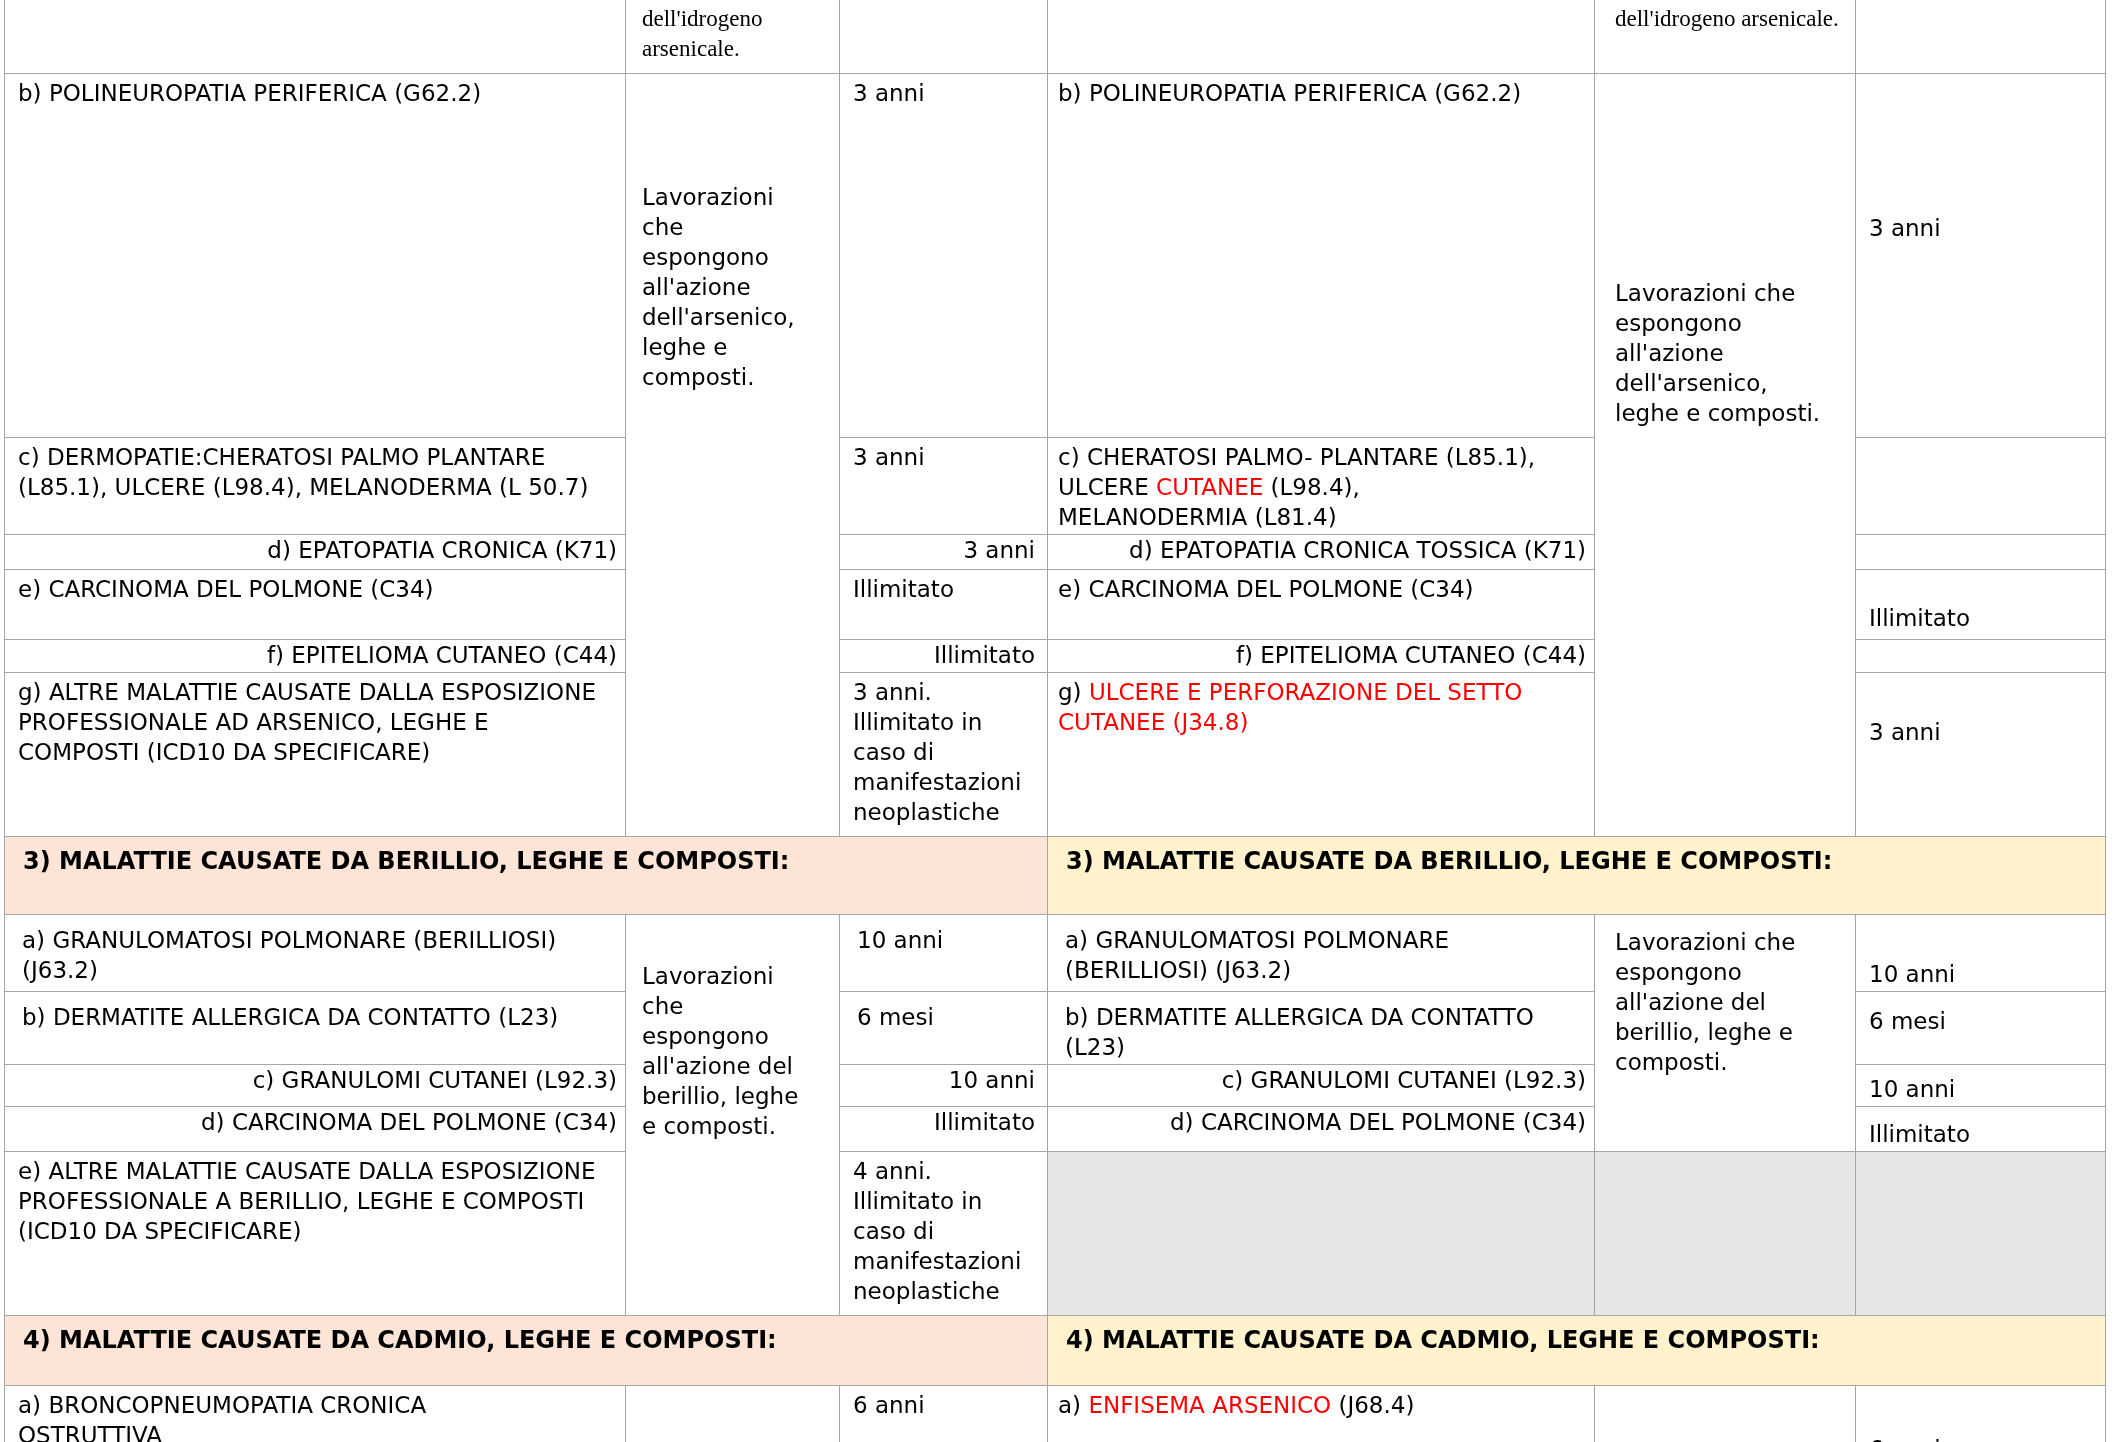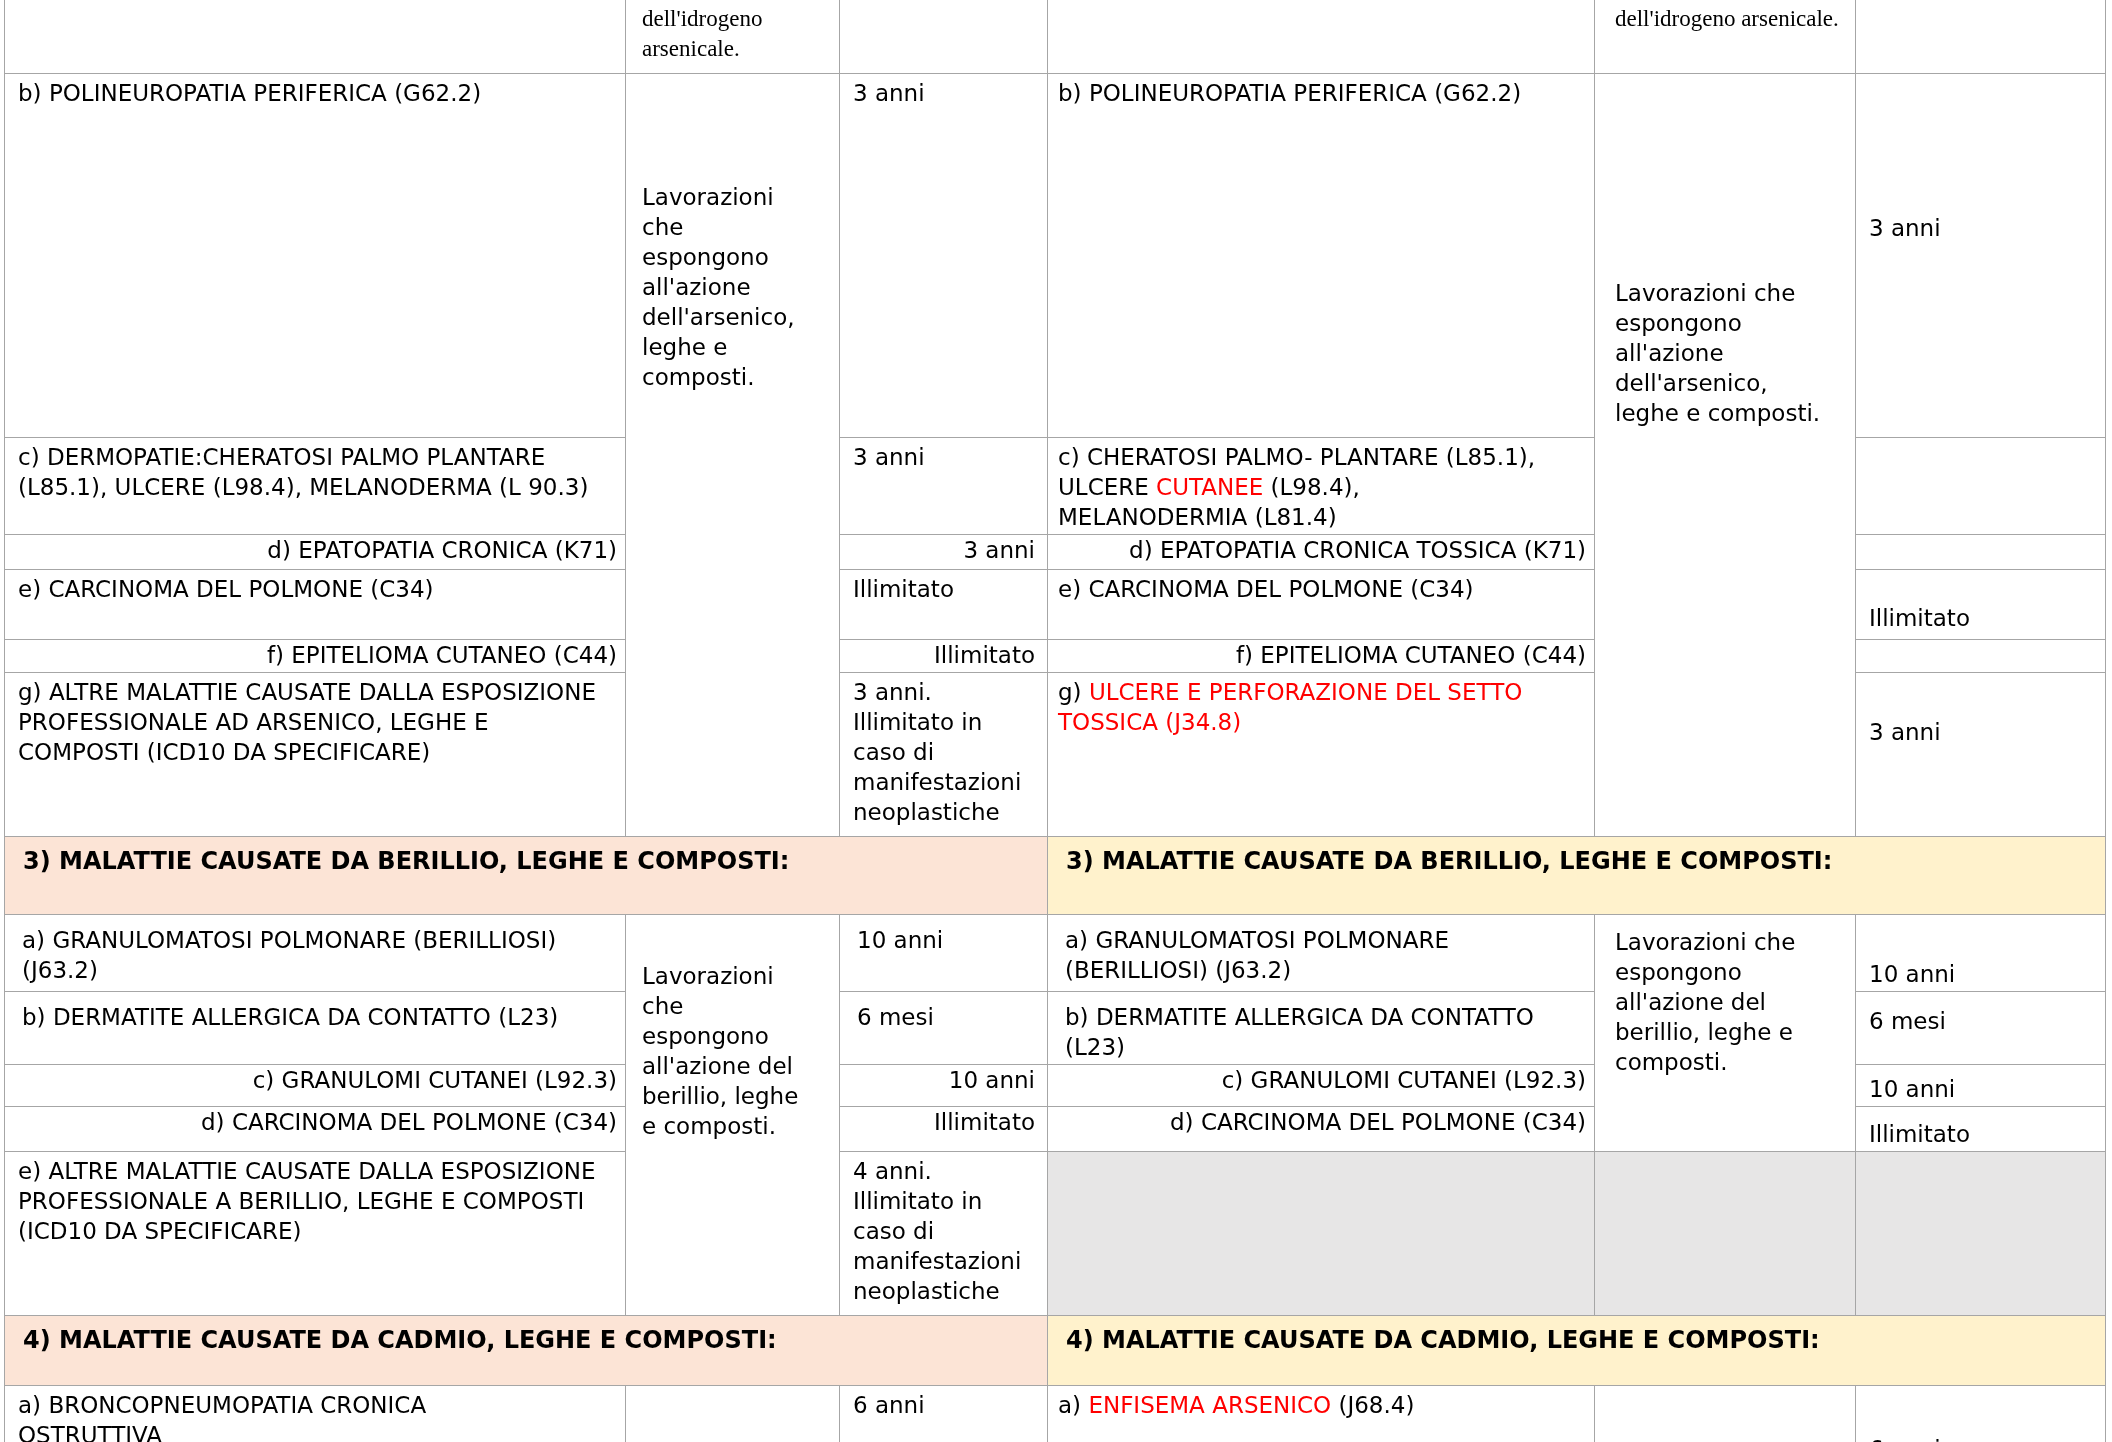--- a/index.html
+++ b/index.html
@@ -94,21 +94,21 @@
     <td class="c4">b) POLINEUROPATIA PERIFERICA (G62.2)</td>
     <td class="c5 c5ars" rowspan="6">Lavorazioni che
 espongono
 all'azione
 dell'arsenico,
 leghe e composti.</td>
     <td class="c6 c6r2">3 anni</td>
   </tr>
 
   <tr style="height:96px">
-    <td class="c1">c) DERMOPATIE:CHERATOSI PALMO PLANTARE (L85.1), ULCERE (L98.4), MELANODERMA (L 90.3)</td>
+    <td class="c1">c) DERMOPATIE:CHERATOSI PALMO PLANTARE (L85.1), ULCERE (L98.4), MELANODERMA (L 50.7)</td>
     <td class="c3">3 anni</td>
     <td class="c4"><span>c) CHERATOSI PALMO- PLANTARE (L85.1),
 ULCERE </span><span class="red">CUTANEE</span><span> (L98.4),
 MELANODERMIA (L81.4)</span></td>
     <td class="c6"></td>
   </tr>
 
   <tr style="height:35px">
     <td class="c1 pt0">d) EPATOPATIA CRONICA (K71)</td>
     <td class="c3 pt0">3 anni</td>
@@ -130,21 +130,21 @@
     <td class="c6"></td>
   </tr>
 
   <tr style="height:164px">
     <td class="c1">g) ALTRE MALATTIE CAUSATE DALLA ESPOSIZIONE PROFESSIONALE AD ARSENICO, LEGHE E COMPOSTI (ICD10 DA SPECIFICARE)</td>
     <td class="c3">3 anni.
 Illimitato in
 caso di
 manifestazioni
 neoplastiche</td>
-    <td class="c4"><span>g) </span><span class="red">ULCERE E PERFORAZIONE DEL SETTO TOSSICA (J34.8)</span></td>
+    <td class="c4"><span>g) </span><span class="red">ULCERE E PERFORAZIONE DEL SETTO CUTANEE (J34.8)</span></td>
     <td class="c6 c6r7">3 anni</td>
   </tr>
 
   <tr style="height:78px">
     <td class="hdr hdrL" colspan="3">3) MALATTIE CAUSATE DA BERILLIO, LEGHE E COMPOSTI:</td>
     <td class="hdr hdrR" colspan="3">3) MALATTIE CAUSATE DA BERILLIO, LEGHE E COMPOSTI:</td>
   </tr>
 
   <tr style="height:67px">
     <td class="c1 pt10">a) GRANULOMATOSI POLMONARE (BERILLIOSI) (J63.2)</td>

